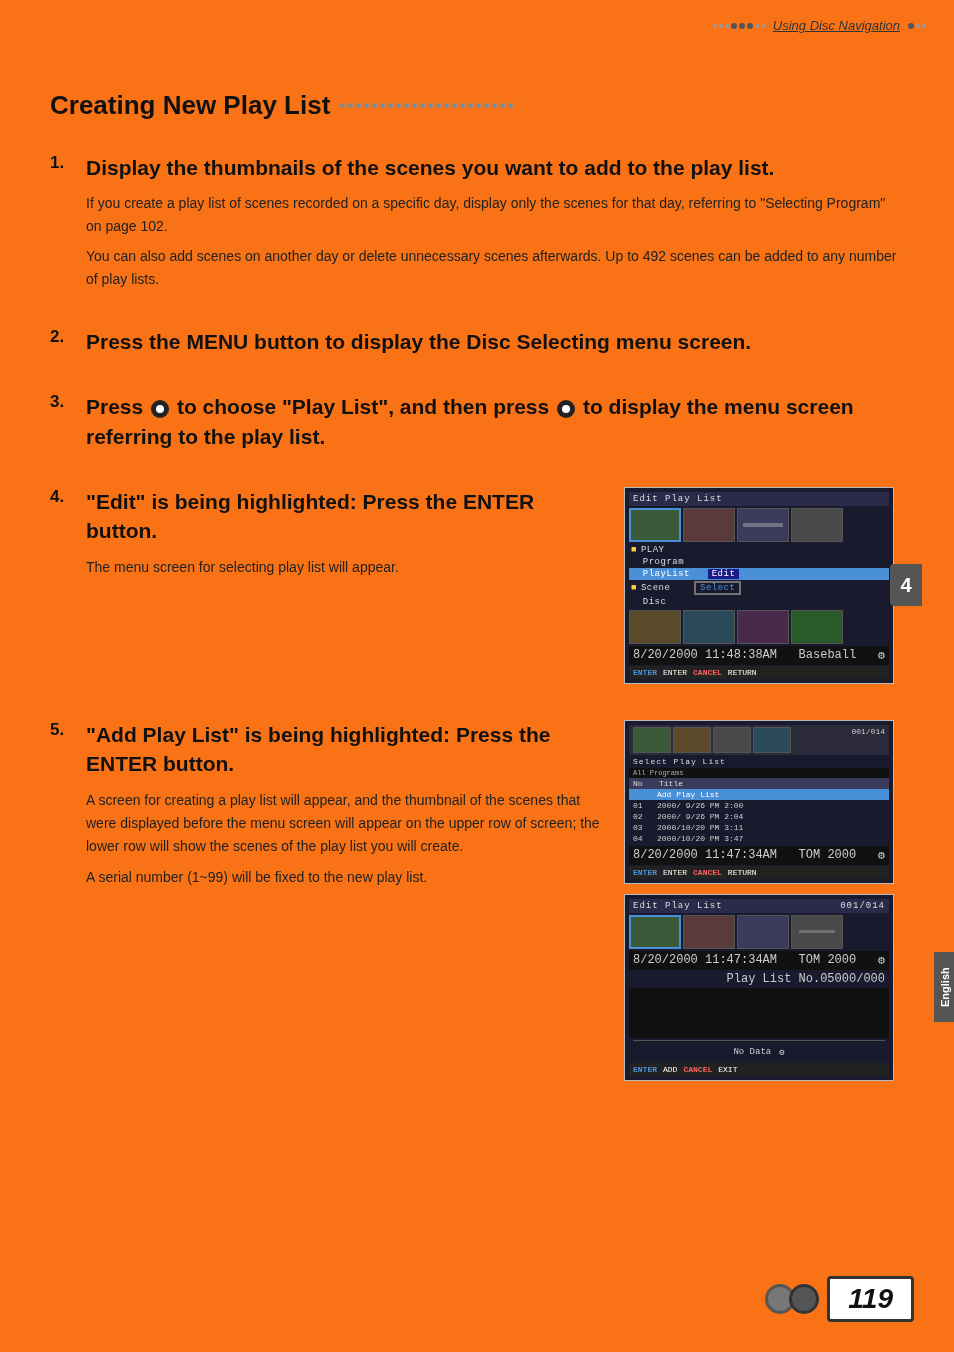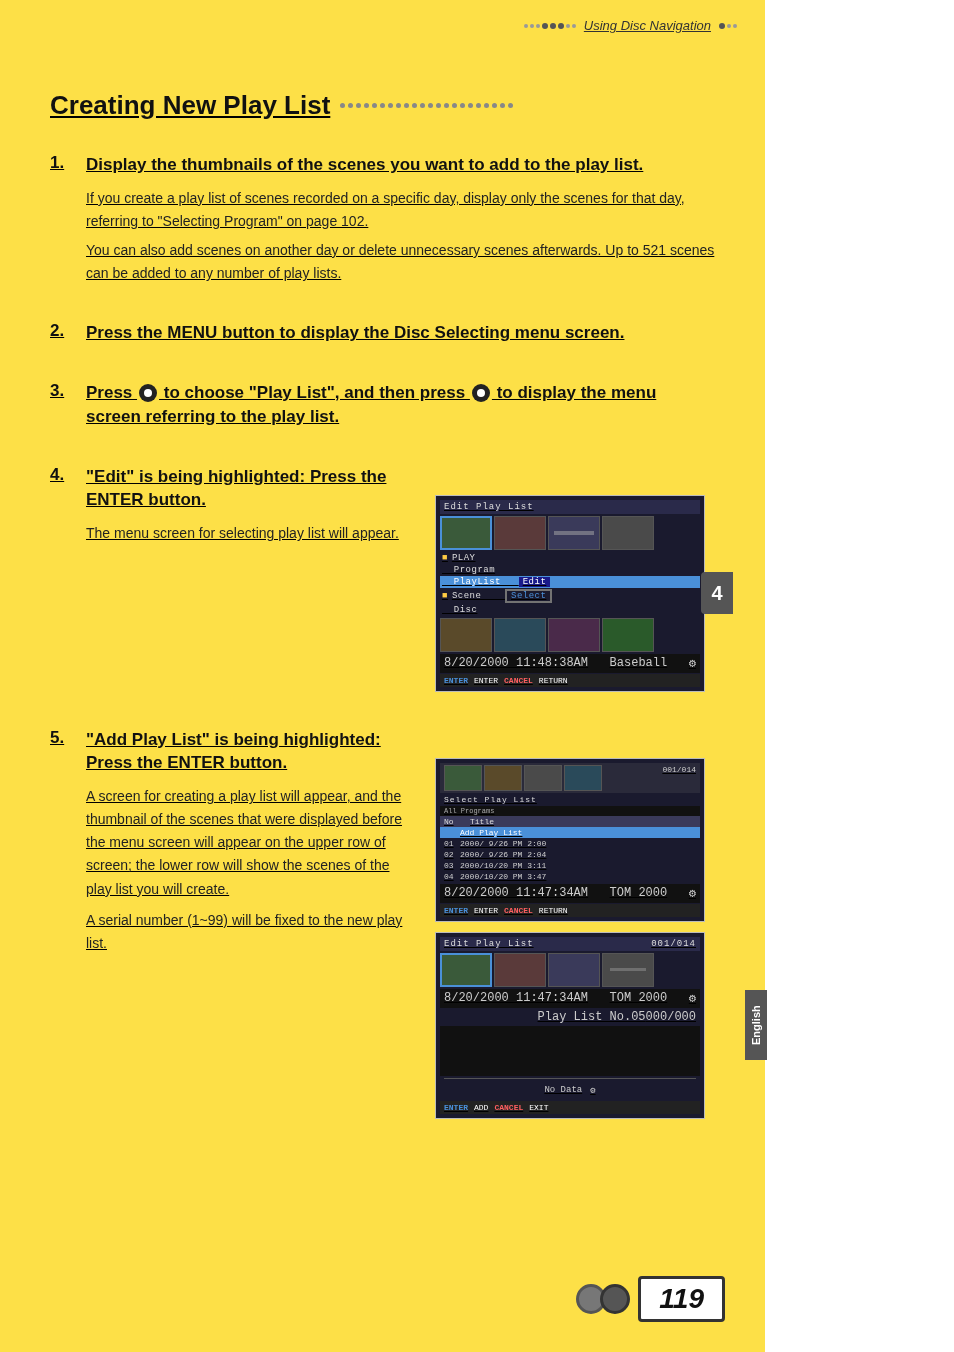--- a/index.html
+++ b/index.html
@@ -6,26 +6,25 @@
     body {
       font-family: Arial, Helvetica, sans-serif;
       background: #fff;
       width: 954px;
       min-height: 1352px;
       position: relative;
       overflow: hidden;
     }
 
     .page {
-      width: 765px;
+      width: 954px;
       min-height: 1352px;
-      background: #fde047;
+      background: #f97316;
       position: relative;
       padding: 0;
-      text-decoration: underline;
     }
 
     
     .top-right-header {
       position: absolute;
       top: 18px;
       right: 28px;
       display: flex;
       align-items: center;
       gap: 8px;
@@ -85,21 +84,21 @@
       align-items: flex-start;
       margin-bottom: 10px;
     }
     .step-number {
       font-size: 17px;
       font-weight: bold;
       color: #111;
       min-width: 24px;
     }
     .step-title {
-      font-size: 17px;
+      font-size: 21px;
       font-weight: bold;
       color: #111;
       line-height: 1.4;
     }
     .step-body {
       margin-left: 36px;
       font-size: 14px;
       color: #222;
       line-height: 1.65;
     }
@@ -109,21 +108,20 @@
       display: flex;
       gap: 20px;
       align-items: flex-start;
     }
     .step-text-side {
       flex: 1;
     }
     .step-image-side {
       width: 280px;
       flex-shrink: 0;
-      margin-top: 30px;
     }
 
     
     .circle-icon {
       display: inline-block;
       width: 18px;
       height: 18px;
       border-radius: 50%;
       background: #222;
       vertical-align: middle;
@@ -247,20 +245,21 @@
       font-size: 8px;
       color: #ddd;
       background: #3a3a5a;
       gap: 10px;
     }
     .screen-table-row {
       display: flex;
       padding: 1px 4px;
       font-size: 8px;
       color: #ccc;
+      gap: 8px;
     }
     .screen-table-row.add-row {
       background: #4a90d9;
       color: #fff;
     }
 
     
     .page-footer {
       position: absolute;
       bottom: 30px;
@@ -334,21 +333,21 @@
       </div>
     </div>
 
     <div class="step">
       <div class="step-header">
         <span class="step-number">1.</span>
         <span class="step-title">Display the thumbnails of the scenes you want to add to the play list.</span>
       </div>
       <div class="step-body">
         <p>If you create a play list of scenes recorded on a specific day, display only the scenes for that day, referring to "Selecting Program" on page 102.</p>
-        <p style="margin-top:6px">You can also add scenes on another day or delete unnecessary scenes afterwards. Up to 521 scenes can be added to any number of play lists.</p>
+        <p style="margin-top:6px">You can also add scenes on another day or delete unnecessary scenes afterwards. Up to 492 scenes can be added to any number of play lists.</p>
       </div>
     </div>
 
     <div class="step" style="margin-top: 20px;">
       <div class="step-header">
         <span class="step-number">2.</span>
         <span class="step-title">Press the MENU button to display the Disc Selecting menu screen.</span>
       </div>
     </div>
 

